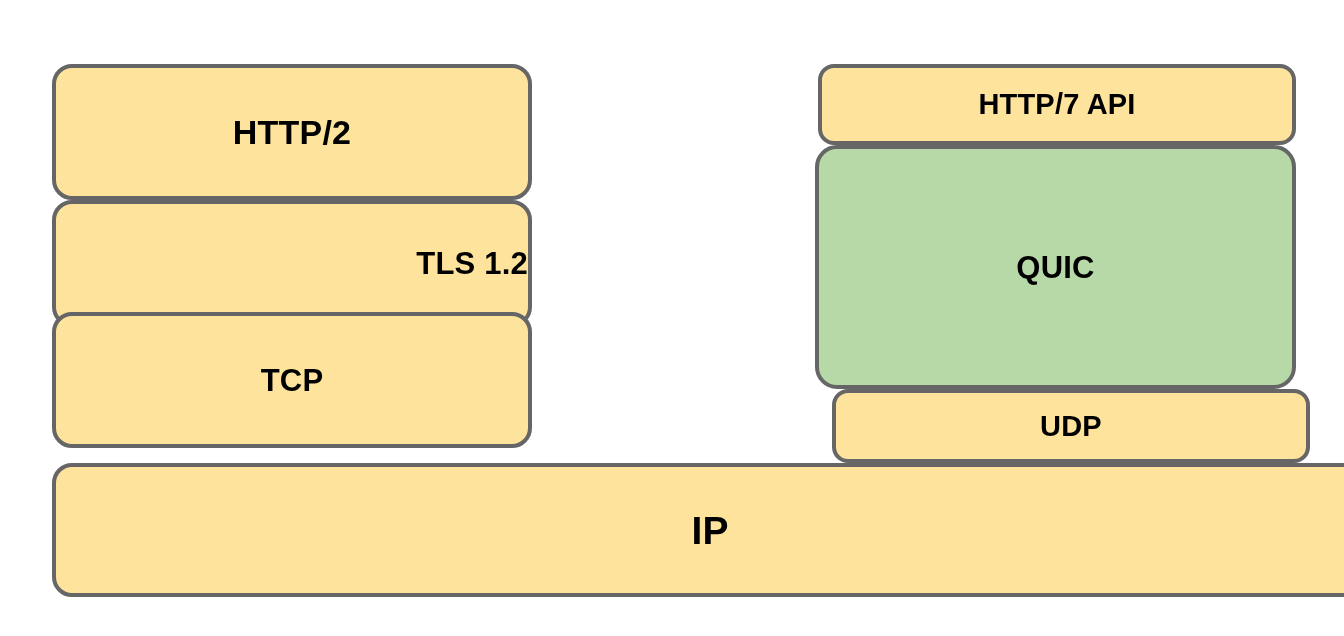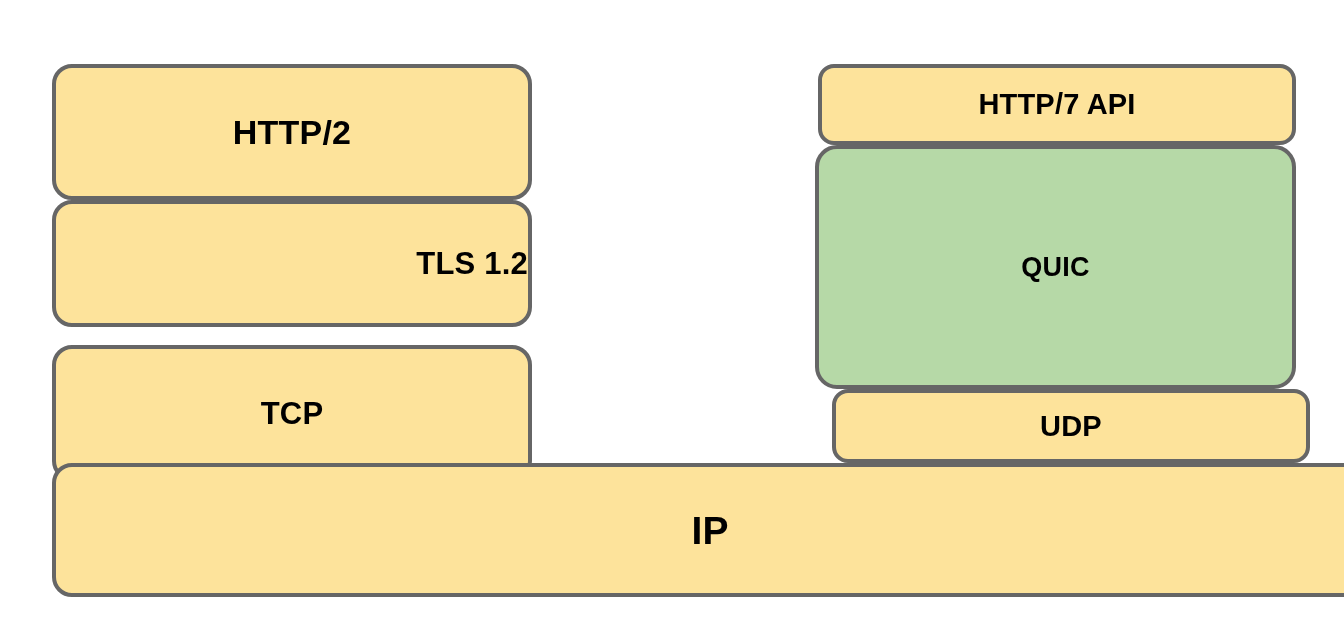--- a/index.html
+++ b/index.html
@@ -32,25 +32,25 @@
   }
   .layer-box .layer-label {
     display: block;
     text-align: center;
     line-height: 1;
   }
 
   
   #box-http2      { left: 52px;  top: 64px;  width: 480px; height: 136px; background: #FDE39B; font-size: 34px; border-radius: 20px; }
   #box-tls        { left: 52px;  top: 200px; width: 480px; height: 127px; background: #FDE39B; font-size: 31px; border-radius: 20px; justify-content: flex-end; }
-  #box-tcp        { left: 52px;  top: 345px; width: 480px; height: 136px; background: #FDE39B; font-size: 31px; border-radius: 20px; }
+  #box-tcp        { left: 52px;  top: 312px; width: 480px; height: 136px; background: #FDE39B; font-size: 31px; border-radius: 20px; }
 
   
   #box-http2api   { left: 818px; top: 64px;  width: 478px; height: 81px;  background: #FDE39B; font-size: 29px; border-radius: 16px; }
-  #box-quic       { left: 815px; top: 145px; width: 481px; height: 244px; background: #B6D9A7; font-size: 27px; border-radius: 22px; }
+  #box-quic       { left: 815px; top: 145px; width: 481px; height: 244px; background: #B6D9A7; font-size: 31px; border-radius: 22px; }
   #box-udp        { left: 818px; top: 389px; width: 478px; height: 74px;  background: #FDE39B; font-size: 29px; border-radius: 16px; margin-left: 14px; }
 
   
   #box-ip         { left: 52px;  top: 463px; width: 1316px; height: 134px; background: #FDE39B; font-size: 39px; border-radius: 20px; }
 </style>
 </head>
 <body>
 
 <div id="canvas">
 

